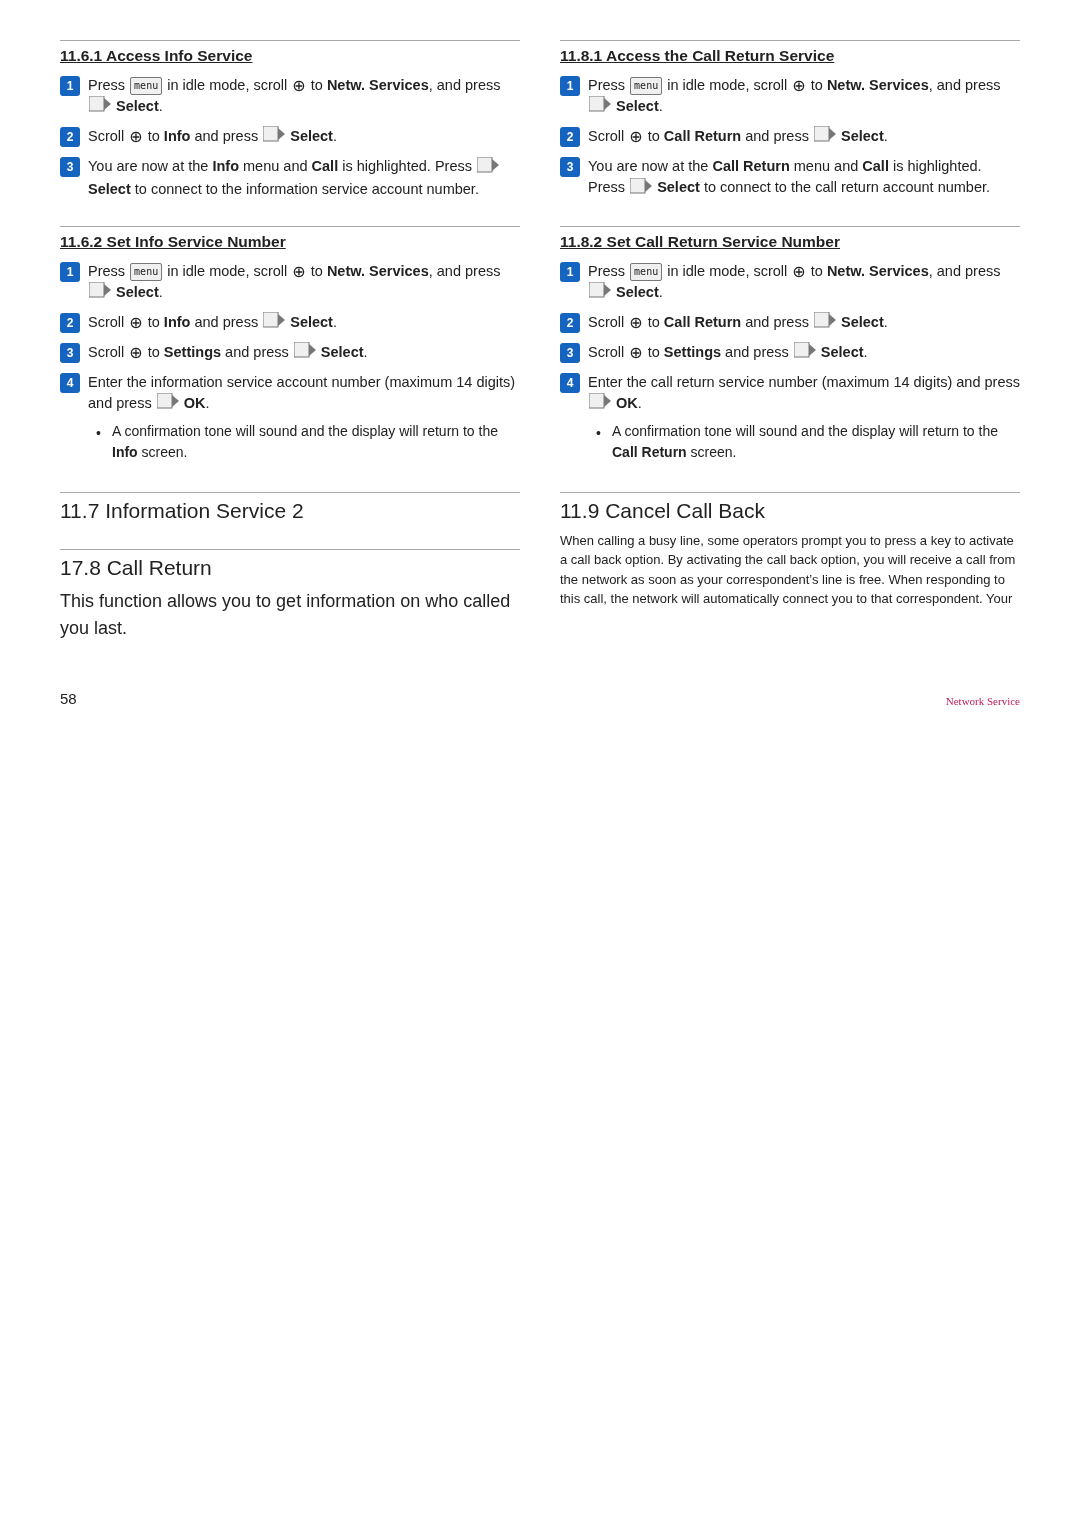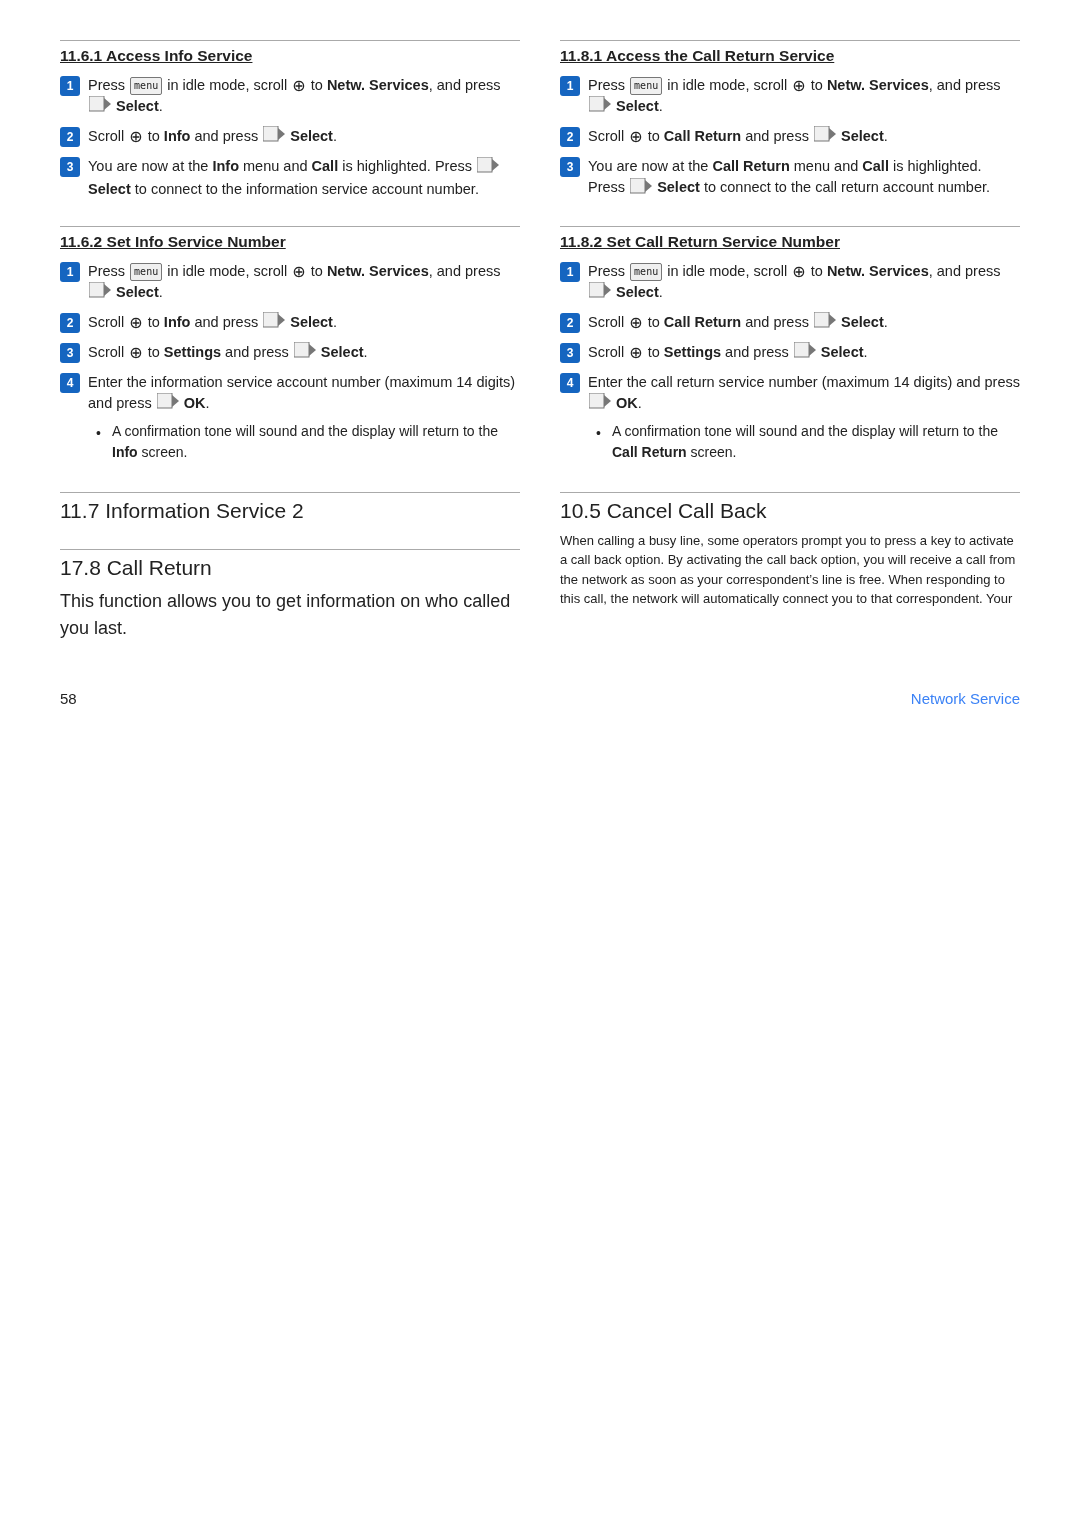--- a/index.html
+++ b/index.html
@@ -79,22 +79,23 @@
       justify-content: space-between;
       align-items: flex-end;
       margin-top: 30px;
       border-top: none;
     }
     .page-num {
       font-size: 15px;
       color: #222;
     }
     .page-label {
-      font-size: 15px;
-      color: #3b82f6;
+      font-size: 11px;
+      color: #be185d;
+      font-family: Liberation Serif, serif;
     }
     
     .ico-menu {
       display: inline-block;
       border: 1px solid #777;
       border-radius: 2px;
       padding: 0 3px;
       font-size: 10px;
       font-family: monospace;
       background: #f0f0f0;
@@ -246,21 +247,21 @@
                 </svg></span> <strong>OK</strong>.<div class="bullet-list">
                 <div class="bullet-item">
                   <span class="bullet-dot">•</span>
                   <span>A confirmation tone will sound and the display will return to the <strong>Call Return</strong> screen.</span>
                 </div>
               </div></div>
           </li>
         </ul>
       </div>
       <div class="section">
-        <div class="section-title-plain">10.5   Cancel Call Back</div>
+        <div class="section-title-plain">11.9   Cancel Call Back</div>
         <p style="font-size: 13px; line-height: 1.5;">When calling a busy line, some operators prompt you to press a key to activate a call back option. By activating the call back option, you will receive a call from the network as soon as your correspondent’s line is free. When responding to this call, the network will automatically connect you to that correspondent. Your</p>
       </div>
     </div>
 </div>
 <div class="page-footer">
   <span class="page-num">58</span>
   <span class="page-label">Network Service</span>
 </div>
 
 </body></html>

